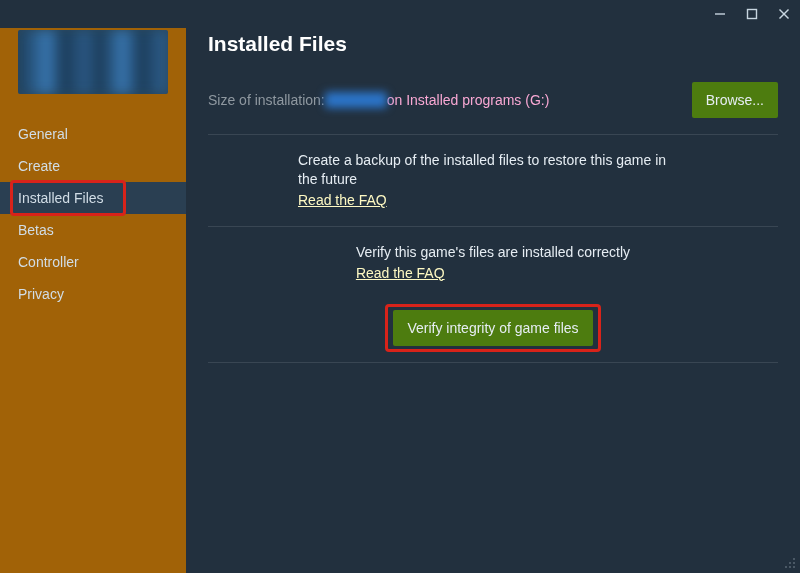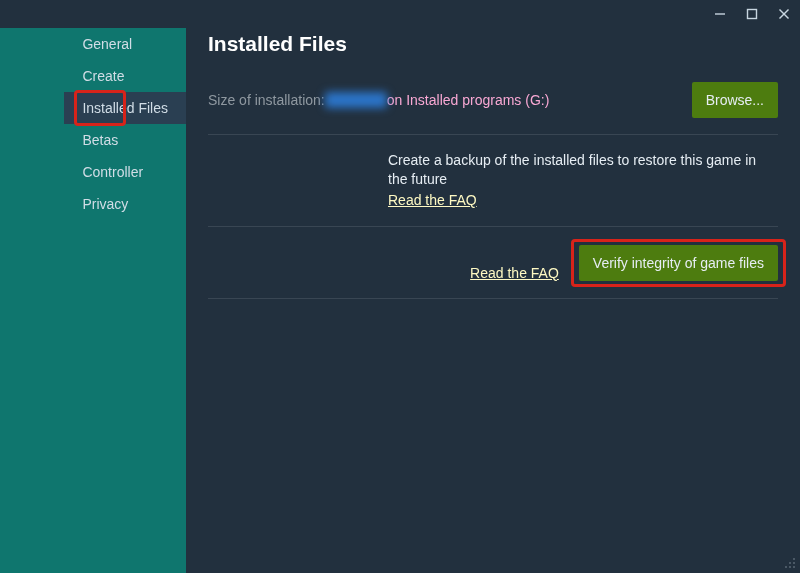--- a/index.html
+++ b/index.html
@@ -1,44 +1,44 @@
 <!DOCTYPE html>
 <html><head>
 <meta charset="utf-8">
 <style>
   * { margin: 0; padding: 0; box-sizing: border-box; }
   html, body { width: 800px; height: 573px; overflow: hidden; font-family: Arial, "Segoe UI", sans-serif; background: #1b2838; }
   .window { width: 800px; height: 573px; background: #22303e; display: flex; flex-direction: column; }
   .titlebar { height: 28px; display: flex; justify-content: flex-end; align-items: center; padding-right: 8px; gap: 16px; background: #22303e; }
   .titlebar .ctrl { width: 16px; height: 16px; display: flex; align-items: center; justify-content: center; color: #c7d5e0; cursor: pointer; font-size: 14px; }
   .body { flex: 1; display: flex; min-height: 0; }
-  .sidebar { width: 186px; background: #0f766e; display: flex; flex-direction: row; padding-top: 0; justify-content: space-between; }
+  .sidebar { width: 186px; background: #a16207; display: flex; flex-direction: column; padding-top: 0; }
   .game-art { margin: 2px 18px 24px 18px; height: 64px; background: #2a475e; border-radius: 2px; position: relative; overflow: hidden; }
   .game-art .blur { position: absolute; inset: 0; filter: blur(6px); background:
     linear-gradient(90deg, #1a3a56 0%, #3b7cb8 20%, #1a3a56 30%, #2b5b88 45%, #1a3a56 55%, #3b7cb8 70%, #1a3a56 82%, #2b5b88 95%);
     opacity: 0.95;
   }
   .nav { display: flex; flex-direction: column; }
   .nav-item { color: #d1dde6; font-size: 14px; padding: 8px 18px; cursor: pointer; position: relative; }
   .nav-item.selected { background: #2a3f52; }
   .highlight-box { position: absolute; border: 3px solid #d8231a; border-radius: 4px; pointer-events: none; }
   .content { flex: 1; background: #22303e; padding: 4px 22px 0 22px; position: relative; color: #e6edf3; display: flex; flex-direction: column; }
   .page-title { font-size: 21px; font-weight: bold; color: #ffffff; margin-bottom: 26px; }
   .size-row { display: flex; align-items: center; justify-content: space-between; margin-bottom: 16px; }
   .size-label { color: #8f98a0; font-size: 14px; display: flex; align-items: center; }
   .size-blur { display: inline-block; width: 62px; height: 16px; background: #2b74c8; filter: blur(4px); border-radius: 3px; }
   .size-link { color: #f9a8d4; font-size: 14px; text-align: center; }
   .btn { background: #4d7c0f; color: #e6edf3; border: none; padding: 10px 14px; font-size: 14px; cursor: pointer; border-radius: 2px; }
   .divider { height: 1px; background: #394653; }
-  .section { display: flex; align-items: center; justify-content: flex-end; padding: 16px 0; gap: 20px; }
+  .section { display: flex; align-items: center; justify-content: flex-start; padding: 16px 0; gap: 20px; flex-direction: column; }
   .section-text { font-size: 14px; color: #e6edf3; max-width: 390px; line-height: 1.35; }
   .faq-link { color: #fef9c3; text-decoration: underline; font-size: 14px; cursor: pointer; display: inline-block; margin-top: 2px; }
   .resize-grip { position: absolute; right: 4px; bottom: 4px; width: 12px; height: 12px; opacity: 0.45; }
   .resize-grip svg { display: block; }
-  .btn-highlight-wrap { position: relative; }
+  .btn-highlight-wrap { position: relative; margin-top: 8px; }
   .red-around-btn { position: absolute; inset: -6px -8px; border: 3px solid #d8231a; border-radius: 4px; pointer-events: none; }
   .nav-highlight-wrap { position: relative; }
 </style>
 </head>
 <body>
 
 <div class="window">
 
   <div class="titlebar">
     <div class="ctrl" title="Minimize">
@@ -95,21 +95,21 @@
         <div class="section-text">
           <span>Create a backup of the installed files to restore this game in the future</span><br>
           <a class="faq-link">Read the FAQ</a>
         </div>
       </div>
 
       <div class="divider"></div>
 
       <div class="section">
         <div class="section-text">
-          <br>
+          <span>Verify this game's files are installed correctly</span><br>
           <a class="faq-link">Read the FAQ</a>
         </div>
         <div class="btn-highlight-wrap">
           <button class="btn">Verify integrity of game files</button>
           <div class="red-around-btn"></div>
         </div>
       </div>
 
       <div class="divider"></div>
 

